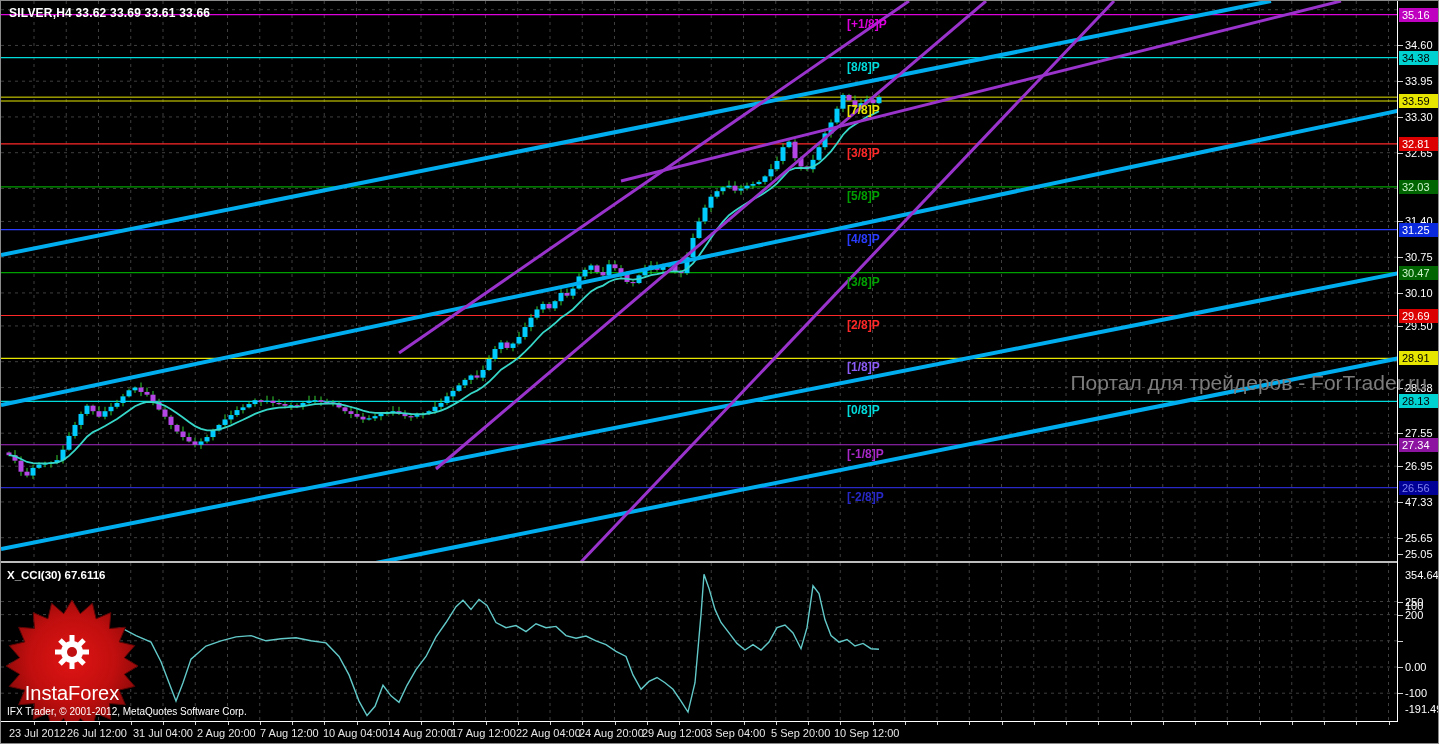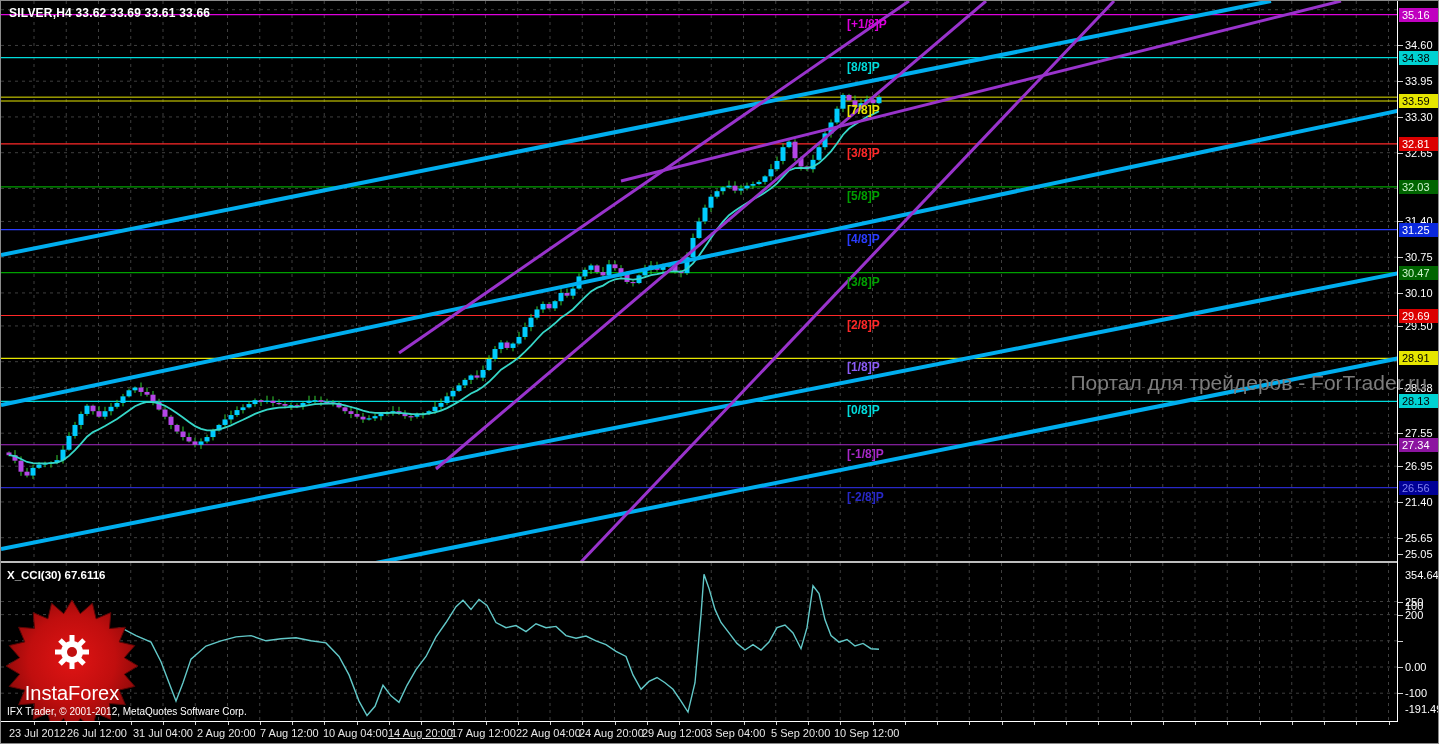--- a/index.html
+++ b/index.html
@@ -539,21 +539,21 @@
       <div class="tick-label" style="top: 284.95px;">30.10</div>
       <div class="tick-mark" style="top: 324.95px;"></div>
       <div class="tick-label" style="top: 317.95px;">29.50</div>
       <div class="tick-mark" style="top: 386.55px;"></div>
       <div class="tick-label" style="top: 379.55px;">28.38</div>
       <div class="tick-mark" style="top: 432.2px;"></div>
       <div class="tick-label" style="top: 425.2px;">27.55</div>
       <div class="tick-mark" style="top: 465.2px;"></div>
       <div class="tick-label" style="top: 458.2px;">26.95</div>
       <div class="tick-mark" style="top: 500.95px;"></div>
-      <div class="tick-label" style="top: 493.95px;">21.40</div>
+      <div class="tick-label" style="top: 493.95px;">47.33</div>
       <div class="tick-mark" style="top: 536.7px;"></div>
       <div class="tick-label" style="top: 529.7px;">25.65</div>
       <div class="tick-mark" style="top: 553px;"></div>
       <div class="tick-label" style="top: 546px;">25.05</div>
       <div class="badge" style="top: 6.65px; background: rgb(192, 0, 192); color: rgb(255, 255, 255);">35.16</div>
       <div class="badge" style="top: 49.55px; background: rgb(0, 210, 210); color: rgb(0, 0, 0);">34.38</div>
       <div class="badge" style="top: 93px; background: rgb(230, 230, 0); color: rgb(0, 0, 0);">33.59</div>
       <div class="badge" style="top: 135.9px; background: rgb(220, 0, 0); color: rgb(255, 255, 255);">32.81</div>
       <div class="badge" style="top: 178.8px; background: rgb(0, 100, 0); color: rgb(207, 245, 207);">32.03</div>
       <div class="badge" style="top: 221.7px; background: rgb(10, 40, 220); color: rgb(255, 255, 255);">31.25</div>
@@ -620,21 +620,21 @@
       <div class="time-tick" style="left: 1290.75px;"></div>
       <div class="time-tick" style="left: 1323px;"></div>
       <div class="time-tick" style="left: 1355.25px;"></div>
       <div class="time-tick" style="left: 1387.5px;"></div>
       <div class="time-label" style="left: 8px;">23 Jul 2012</div>
       <div class="time-label" style="left: 66px;">26 Jul 12:00</div>
       <div class="time-label" style="left: 132px;">31 Jul 04:00</div>
       <div class="time-label" style="left: 196px;">2 Aug 20:00</div>
       <div class="time-label" style="left: 259px;">7 Aug 12:00</div>
       <div class="time-label" style="left: 322px;">10 Aug 04:00</div>
-      <div class="time-label" style="left: 387px; text-decoration: underline;">14 Aug 20:00</div>
+      <div class="time-label" style="left: 387px;">14 Aug 20:00</div>
       <div class="time-label" style="left: 450px;">17 Aug 12:00</div>
       <div class="time-label" style="left: 515px;">22 Aug 04:00</div>
       <div class="time-label" style="left: 578px;">24 Aug 20:00</div>
       <div class="time-label" style="left: 641px;">29 Aug 12:00</div>
       <div class="time-label" style="left: 705px;">3 Sep 04:00</div>
       <div class="time-label" style="left: 770px;">5 Sep 20:00</div>
       <div class="time-label" style="left: 833px;">10 Sep 12:00</div>
     </div>
 
 </div>

